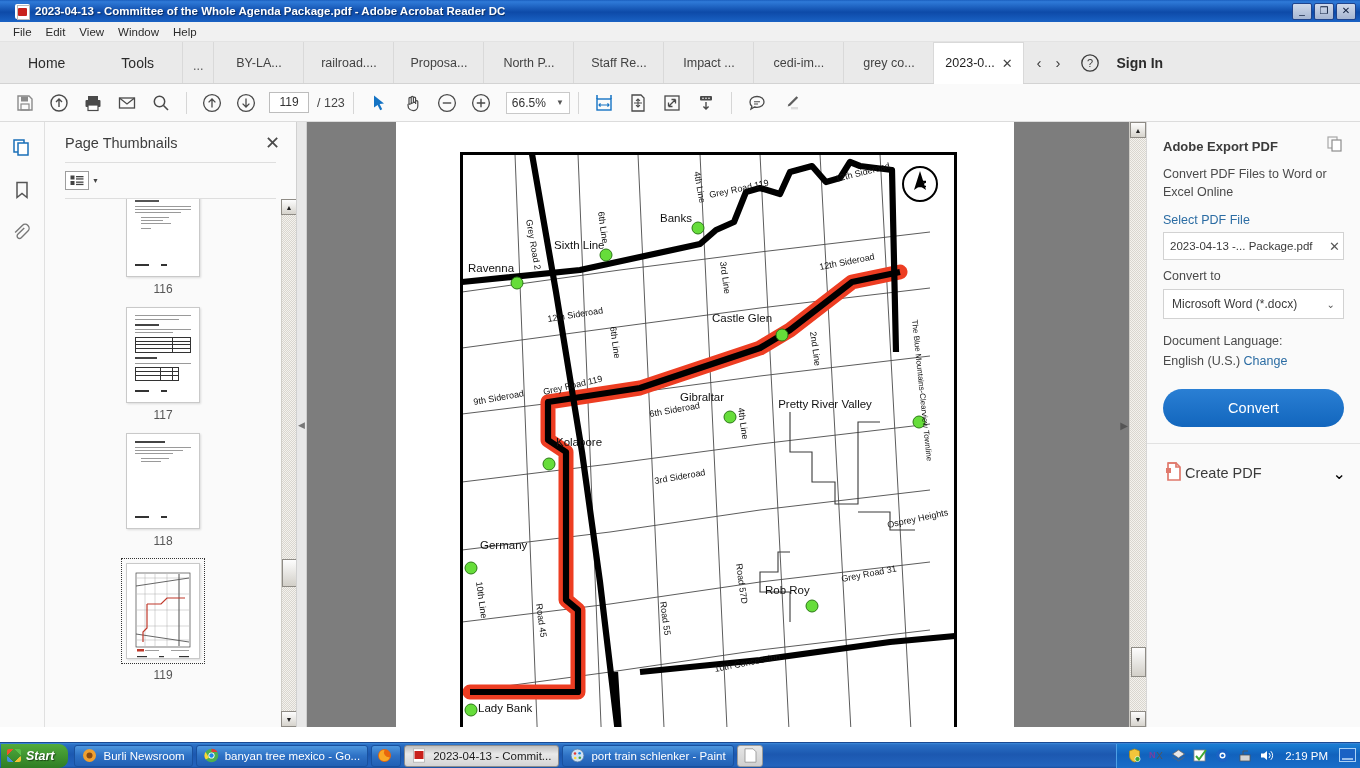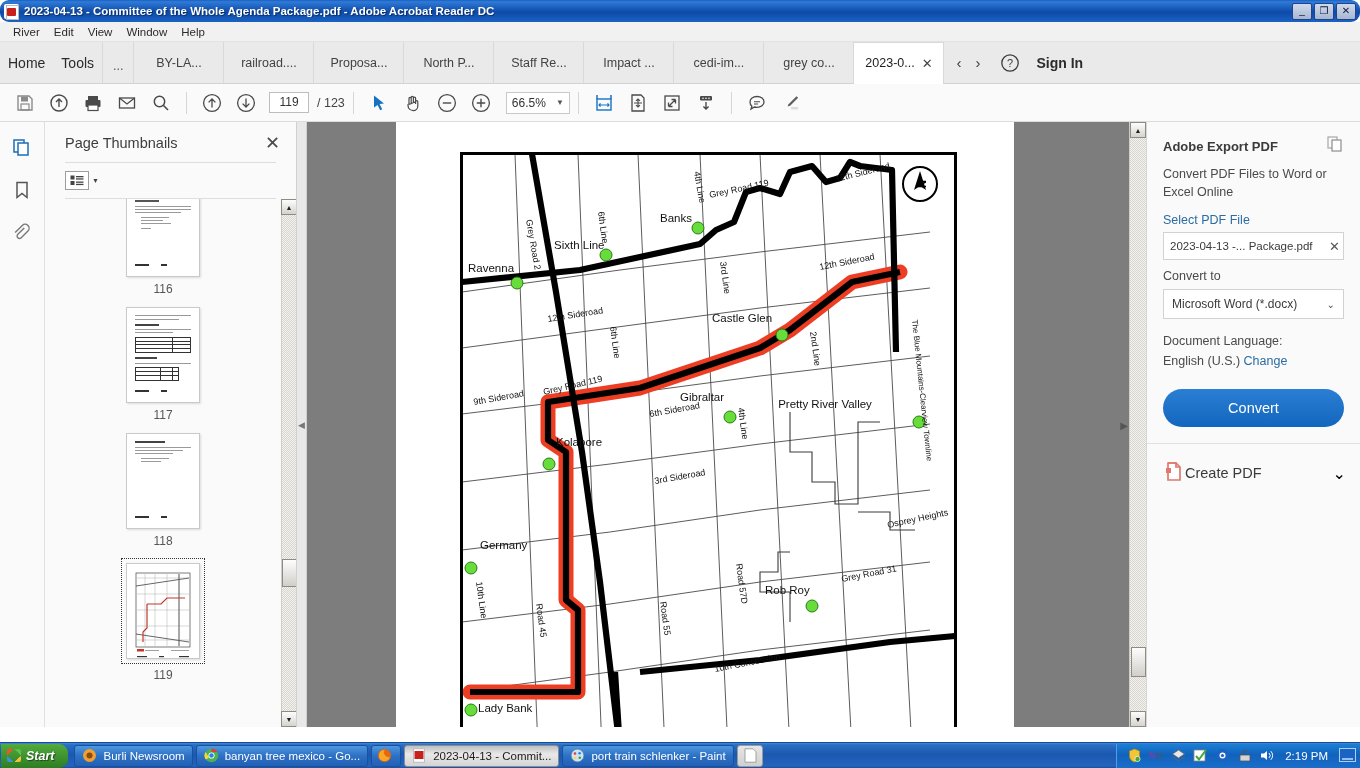--- a/index.html
+++ b/index.html
@@ -8,23 +8,22 @@
     overflow: hidden;
     font-family: "Liberation Sans", sans-serif;
     background: #ffffff;
   }
 
   
   .titlebar {
     height: 22px;
     background: linear-gradient(to bottom, #1b5fbe 0%, #2f7ad8 8%, #0d4aa8 55%, #1a62c4 100%);
     display: flex; align-items: center;
-    padding: 0 2px 0 4px;
+    padding: 0 2px 0 15px;
     color: #fff;
-    border-radius: 9px;
   }
   .titlebar .tb-icon {
     width: 15px; height: 15px; margin-right: 5px;
     background: #fff; border-radius: 2px;
     position: relative; flex: 0 0 auto;
   }
   .titlebar .tb-icon::before {
     content: ""; position: absolute; left: 2px; top: 1px;
     width: 11px; height: 13px; background: #fff; border: 1px solid #b9b9b9;
   }
@@ -70,21 +69,21 @@
   .tab {
     display: flex; align-items: center; justify-content: center;
     padding: 0 14px;
     font-size: 12.5px; color: #424242;
     border-right: 1px solid #d9d9d9;
     white-space: nowrap; position: relative;
     min-width: 0;
   }
   .tab.home, .tab.tools {
     font-size: 14px; color: #2b2b2b; font-weight: 500; border-right: none;
-    padding: 0 8px;
+    padding: 0 28px;
   }
   .tab.tools { border-right: 1px solid #d9d9d9; }
   .tab.ellipsis { padding: 0 10px; color: #5a5a5a; align-items: flex-end; padding-bottom: 10px; }
   .tab.doc { width: 90px; padding: 0 8px; }
   .tab.active {
     background: #fff; color: #1c1c1c;
     border-right: 1px solid #d9d9d9;
     border-top: 1px solid #d9d9d9;
   }
   .tab.active::after {
@@ -322,21 +321,21 @@
   <div class="tb-icon"></div>
   <div class="tb-title">2023-04-13 - Committee of the Whole Agenda Package.pdf - Adobe Acrobat Reader DC</div>
   <div class="tb-buttons">
     <div class="tb-btn">_</div>
     <div class="tb-btn">❐</div>
     <div class="tb-btn">✕</div>
   </div>
 </div>
 
 <div class="menubar">
-  <div class="mi">River</div>
+  <div class="mi">File</div>
   <div class="mi">Edit</div>
   <div class="mi">View</div>
   <div class="mi">Window</div>
   <div class="mi">Help</div>
 </div>
 
 <div class="tabstrip">
   <div class="tab home">Home</div>
   <div class="tab tools">Tools</div>
   <div class="tab ellipsis">...</div>

